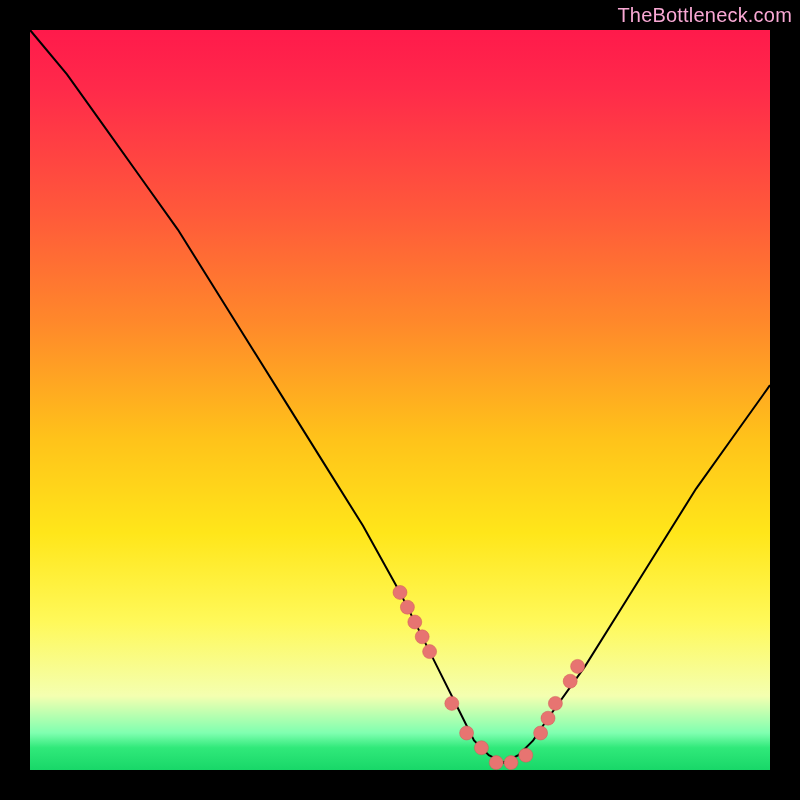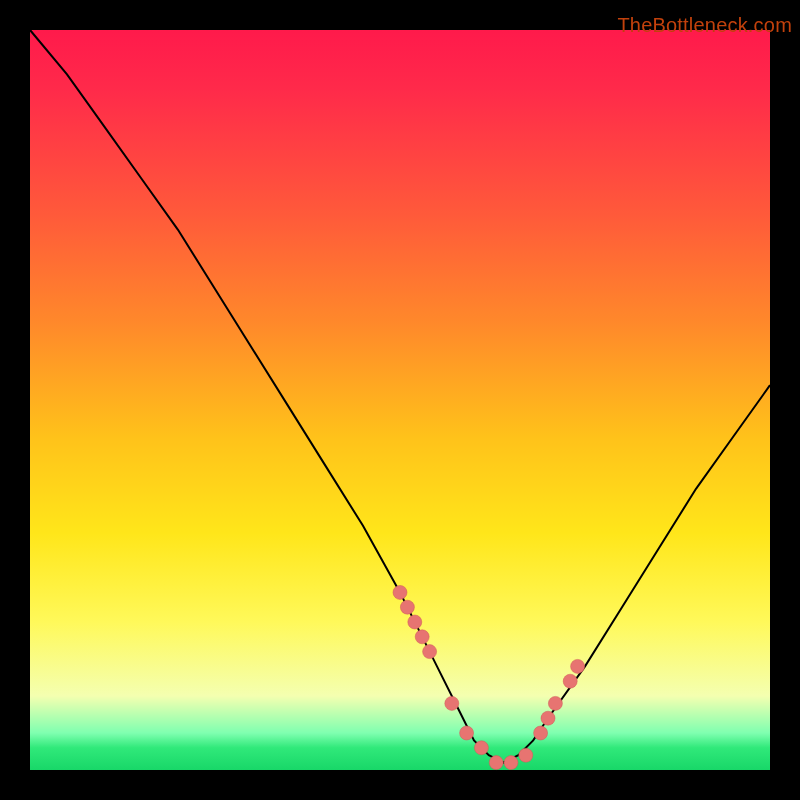--- a/index.html
+++ b/index.html
@@ -34,23 +34,23 @@
       #ffe61a 68%,
       #fff95a 80%,
       #f4ffb0 90%,
       #7fffb0 95%,
       #30e97a 97%,
       #18d768 100%
     );
   }
   .watermark {
     position: absolute;
-    top: 14px;
+    top: 4px;
     right: 8px;
-    color: #c2410c;
+    color: #f9a8d4;
     font-size: 20px;
     font-weight: 500;
     letter-spacing: 0.2px;
     user-select: none;
   }
   svg.curve {
     position: absolute;
     left: 0;
     top: 0;
     width: 740px;

